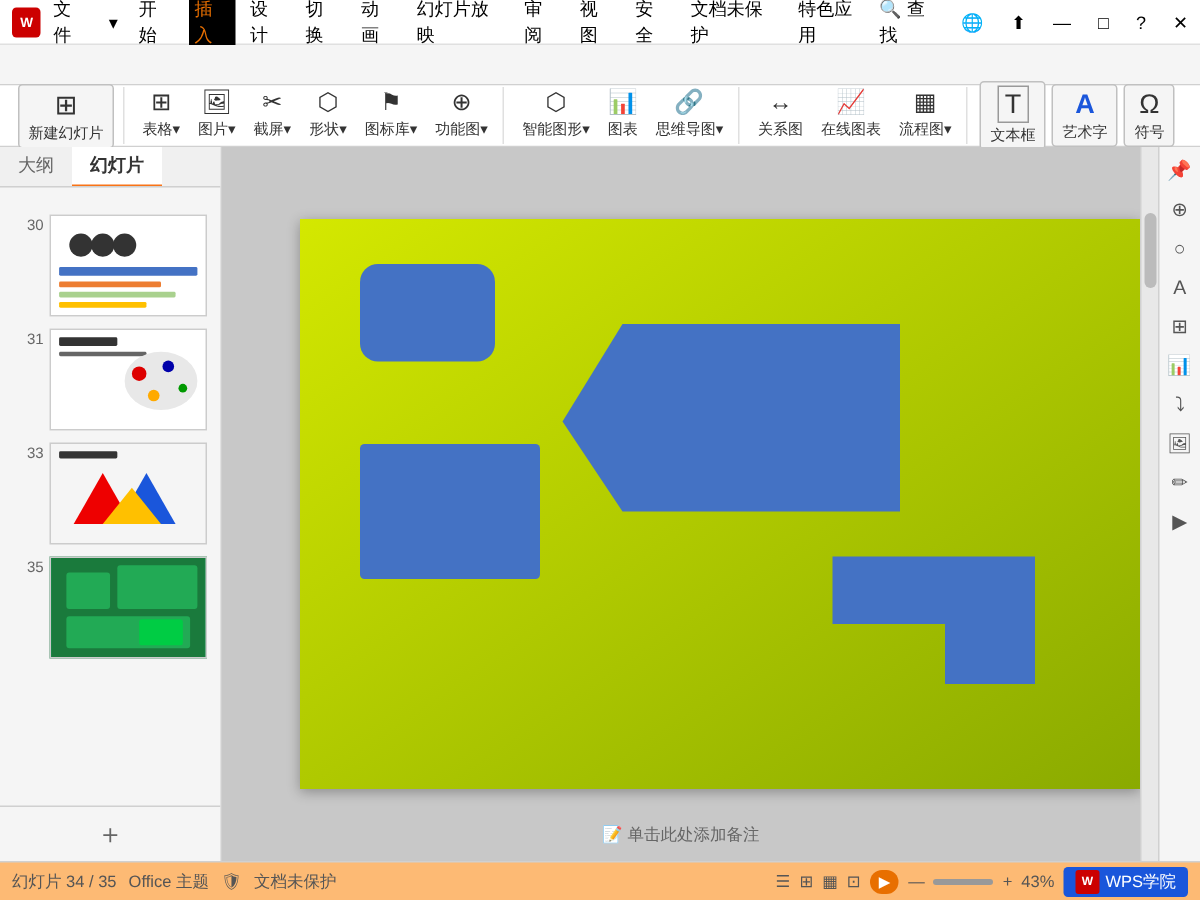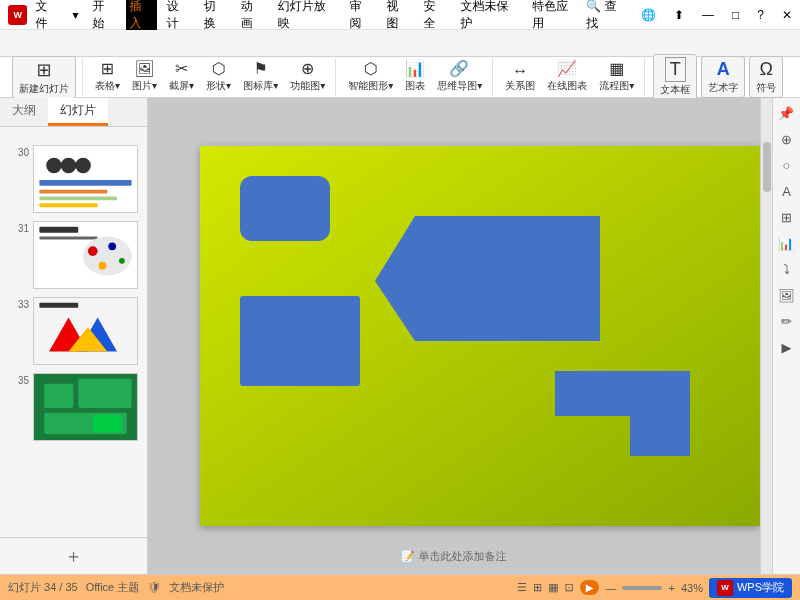--- a/index.html
+++ b/index.html
@@ -103,22 +103,23 @@
       background: #f0f0f0;
     }
     .panel-tab {
       padding: 4px 12px;
       cursor: pointer;
       font-size: 12px;
       color: #666;
     }
     .panel-tab.active {
       background: #fff;
-      border-bottom: 3px solid #f97316;
+      border-bottom: 1px solid #f97316;
       color: #333;
+      font-weight: bold;
     }
     #slide-list {
       flex: 1;
       overflow-y: auto;
       padding: 16px;
       display: flex;
       flex-direction: column;
       gap: 4px;
     }
     .slide-item {

